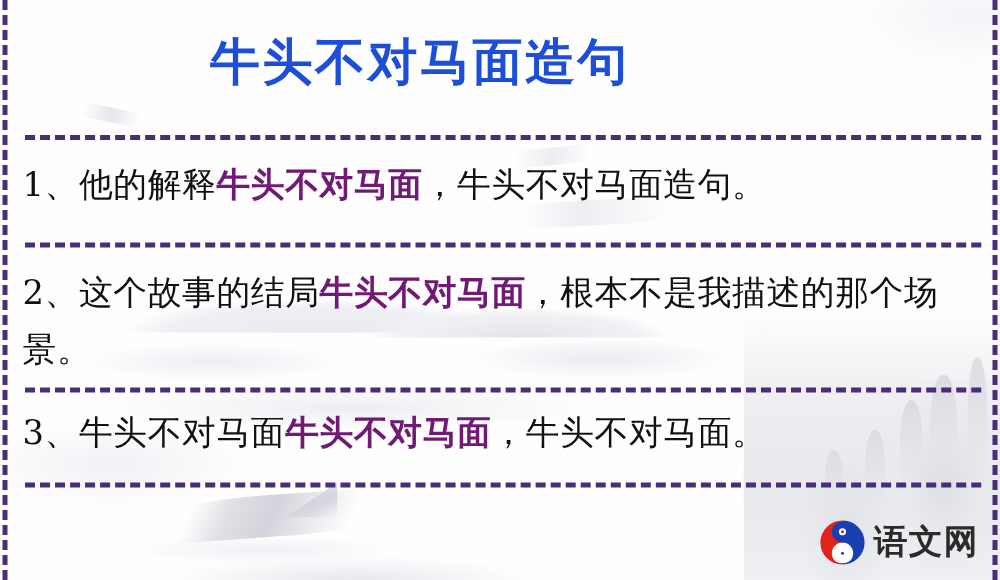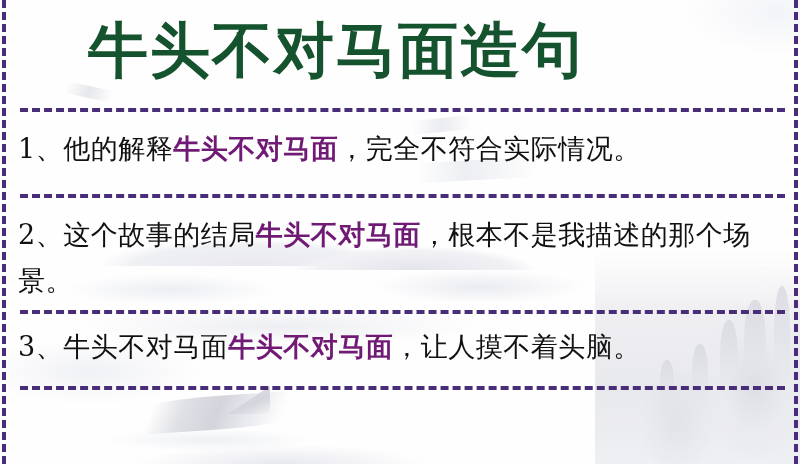--- a/index.html
+++ b/index.html
@@ -151,24 +151,24 @@
   }
 
   
   #title {
     position: absolute;
     left: 0; top: 14px;
     width: 672px;
     text-align: center;
     font-family: "DejaVu Serif", "Liberation Serif", serif;
     font-weight: 700;
-    font-size: 60px;
+    font-size: 40px;
     line-height: 72px;
     letter-spacing: 2px;
-    color: #14532d;
+    color: #1d4ed8;
     z-index: 4;
     white-space: nowrap;
   }
 
   
   .sentence {
     position: absolute;
     left: 18px;
     width: 752px;
     font-family: "DejaVu Serif", "Liberation Serif", serif;
@@ -240,25 +240,41 @@
   <div class="edge edge-right"></div>
 
   <div class="divider" style="top:108px;"></div>
   <div class="divider" style="top:194px;"></div>
   <div class="divider" style="top:310px;"></div>
   <div class="divider" style="top:386px;"></div>
 
   <div id="title">牛头不对马面造句</div>
 
   <div class="sentence" id="s1">
-    <span>1、</span><span>他的解释</span><span class="hl">牛头不对马面</span><span>，完全不符合实际情况。</span>
+    <span>1、</span><span>他的解释</span><span class="hl">牛头不对马面</span><span>，牛头不对马面造句。</span>
   </div>
 
   <div class="sentence" id="s2">
     <span>2、</span><span>这个故事的结局</span><span class="hl">牛头不对马面</span><span>，根本不是我描述的那个场景。</span>
   </div>
 
   <div class="sentence" id="s3">
-    <span>3、</span><span>牛头不对马面</span><span class="hl">牛头不对马面</span><span>，让人摸不着头脑。</span>
-  </div>
-
+    <span>3、</span><span>牛头不对马面</span><span class="hl">牛头不对马面</span><span>，牛头不对马面。</span>
+  </div>
+
+  <div id="logo">
+    <svg id="logo-mark" viewBox="0 0 100 100">
+      <circle cx="50" cy="50" r="45" fill="#ffffff"></circle>
+
+      <path d="M50 5 A45 45 0 0 0 50 95 A22.5 22.5 0 0 1 50 50 A22.5 22.5 0 0 0 50 5 Z" fill="#e2231a"></path>
+
+      <path d="M50 95 A45 45 0 0 0 50 5 A22.5 22.5 0 0 0 50 50 A22.5 22.5 0 0 1 50 95 Z" fill="#1a3fb0"></path>
+      <circle cx="50" cy="27.5" r="7.5" fill="#ffffff"></circle>
+      <circle cx="50" cy="72.5" r="7.5" fill="#ffffff"></circle>
+      <circle cx="50" cy="27.5" r="3.2" fill="#e2231a"></circle>
+      <circle cx="50" cy="72.5" r="3.2" fill="#1a3fb0"></circle>
+      <path d="M50 5 A45 45 0 0 1 50 95" fill="none" stroke="#1a3fb0" stroke-width="3"></path>
+      <path d="M50 95 A45 45 0 0 1 50 5" fill="none" stroke="#e2231a" stroke-width="3"></path>
+    </svg>
+    <span id="logo-text">语文网</span>
+  </div>
 
 </div>
 
 </body></html>

